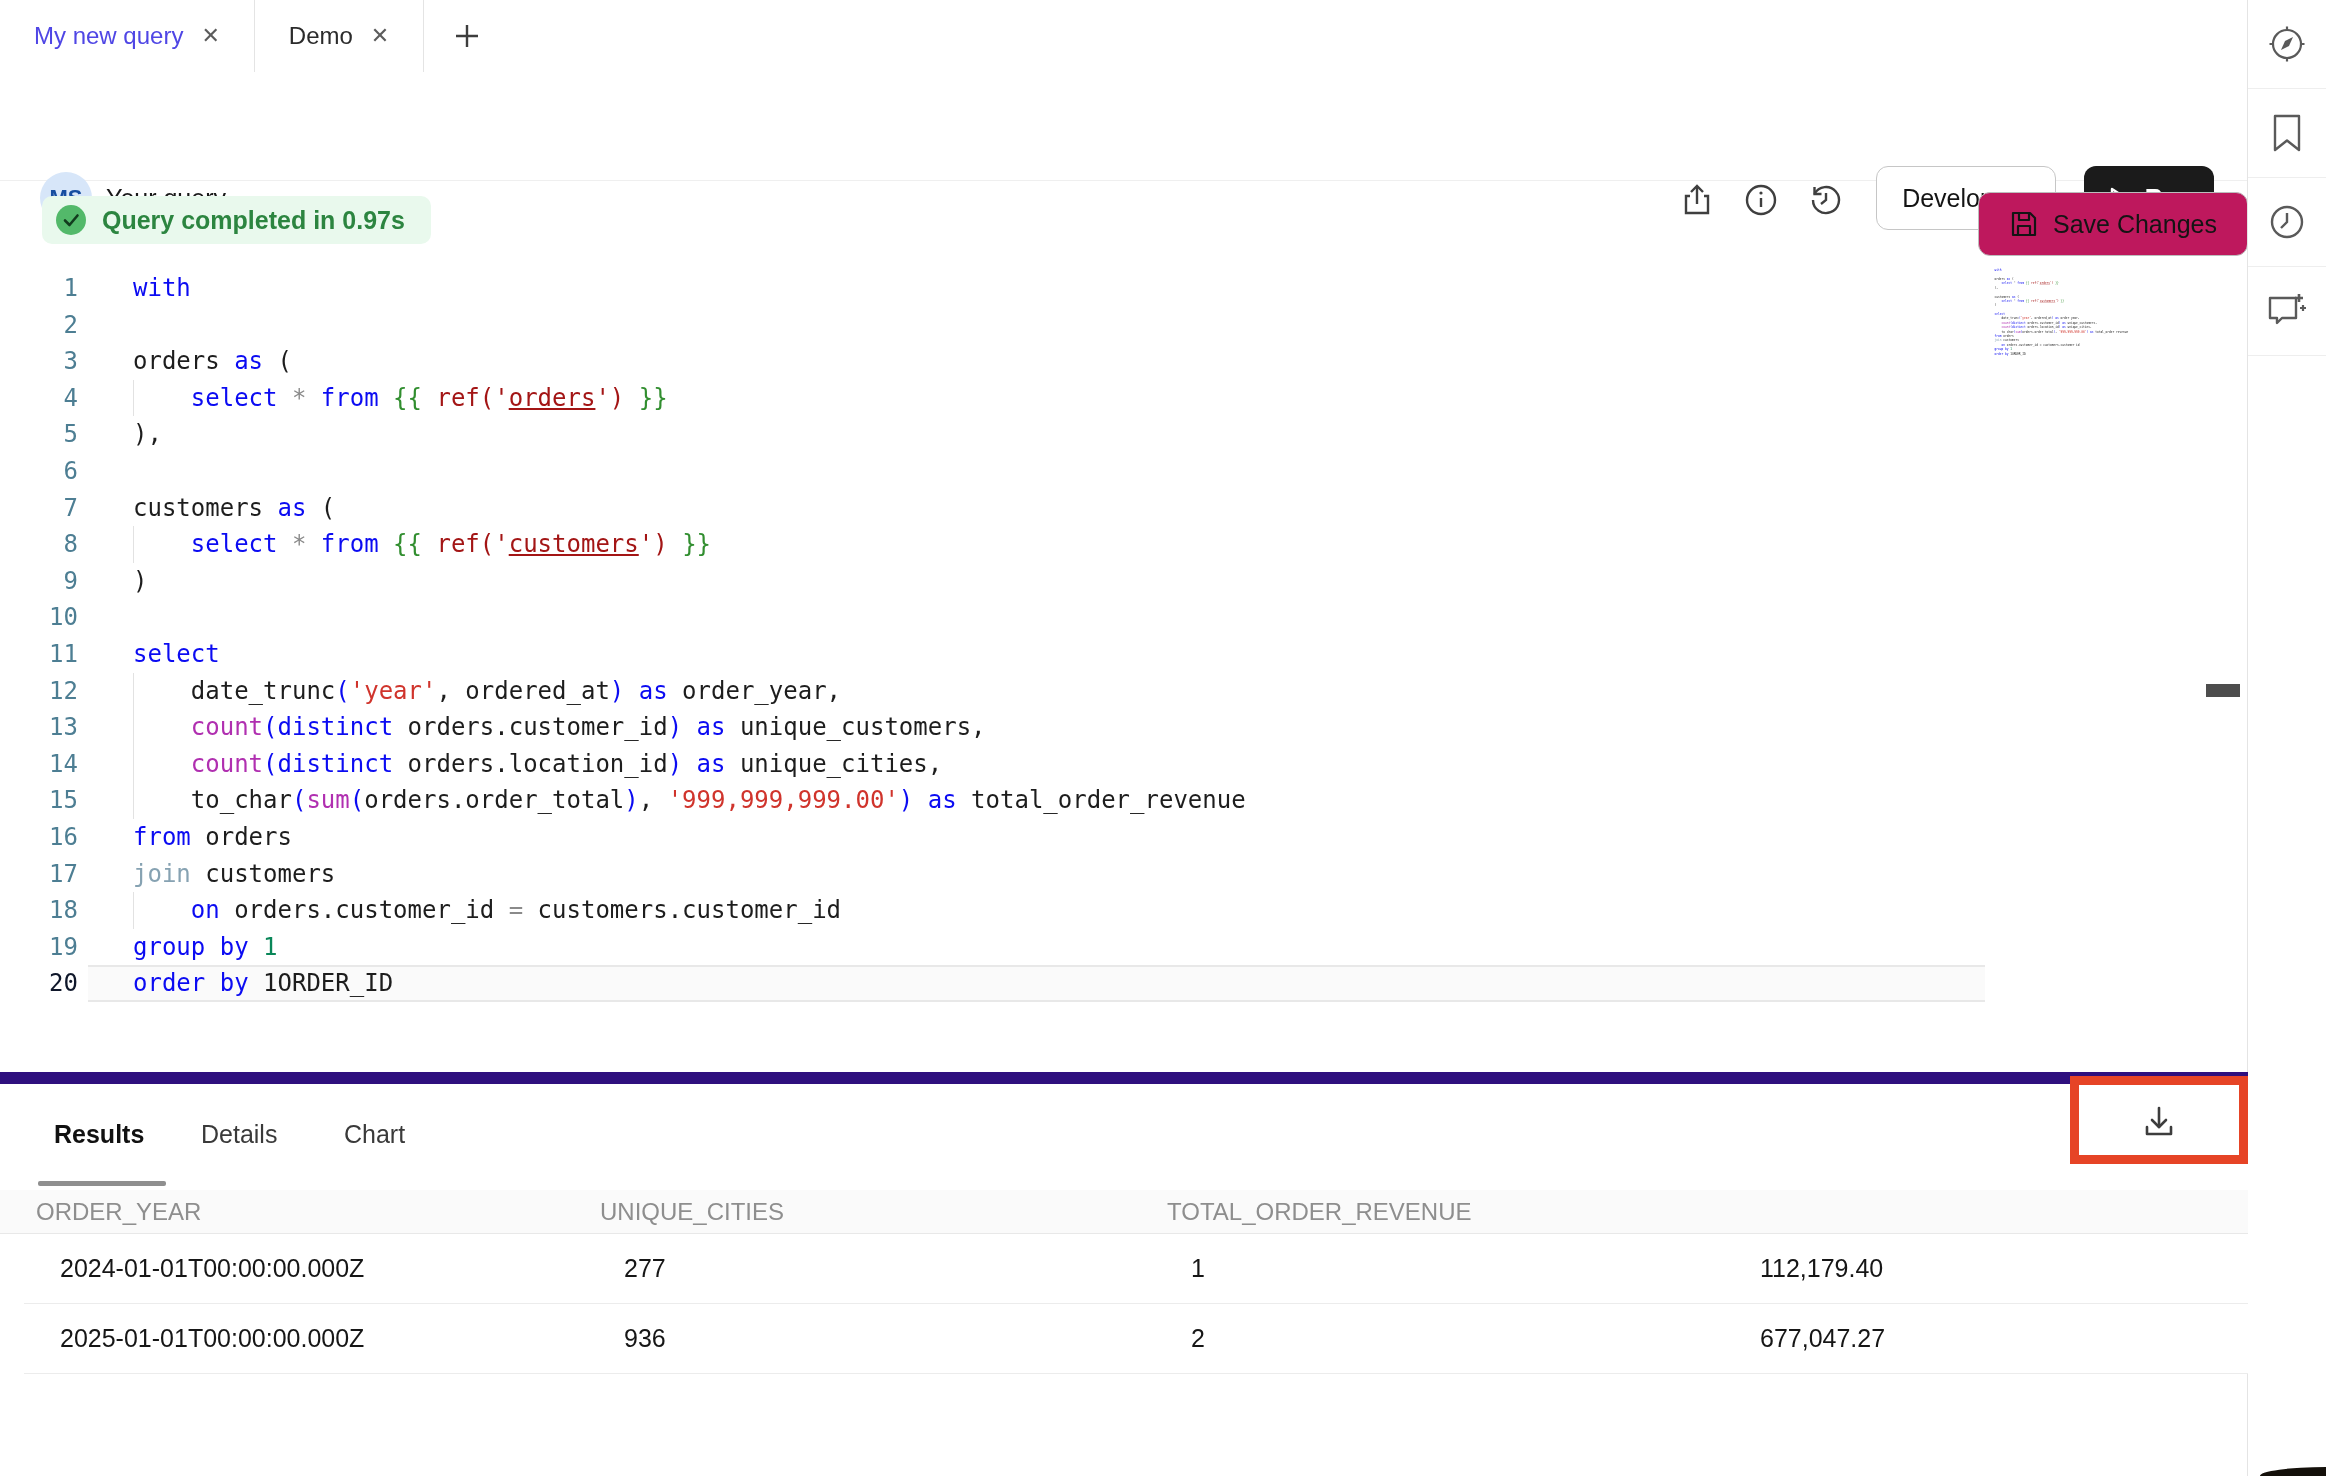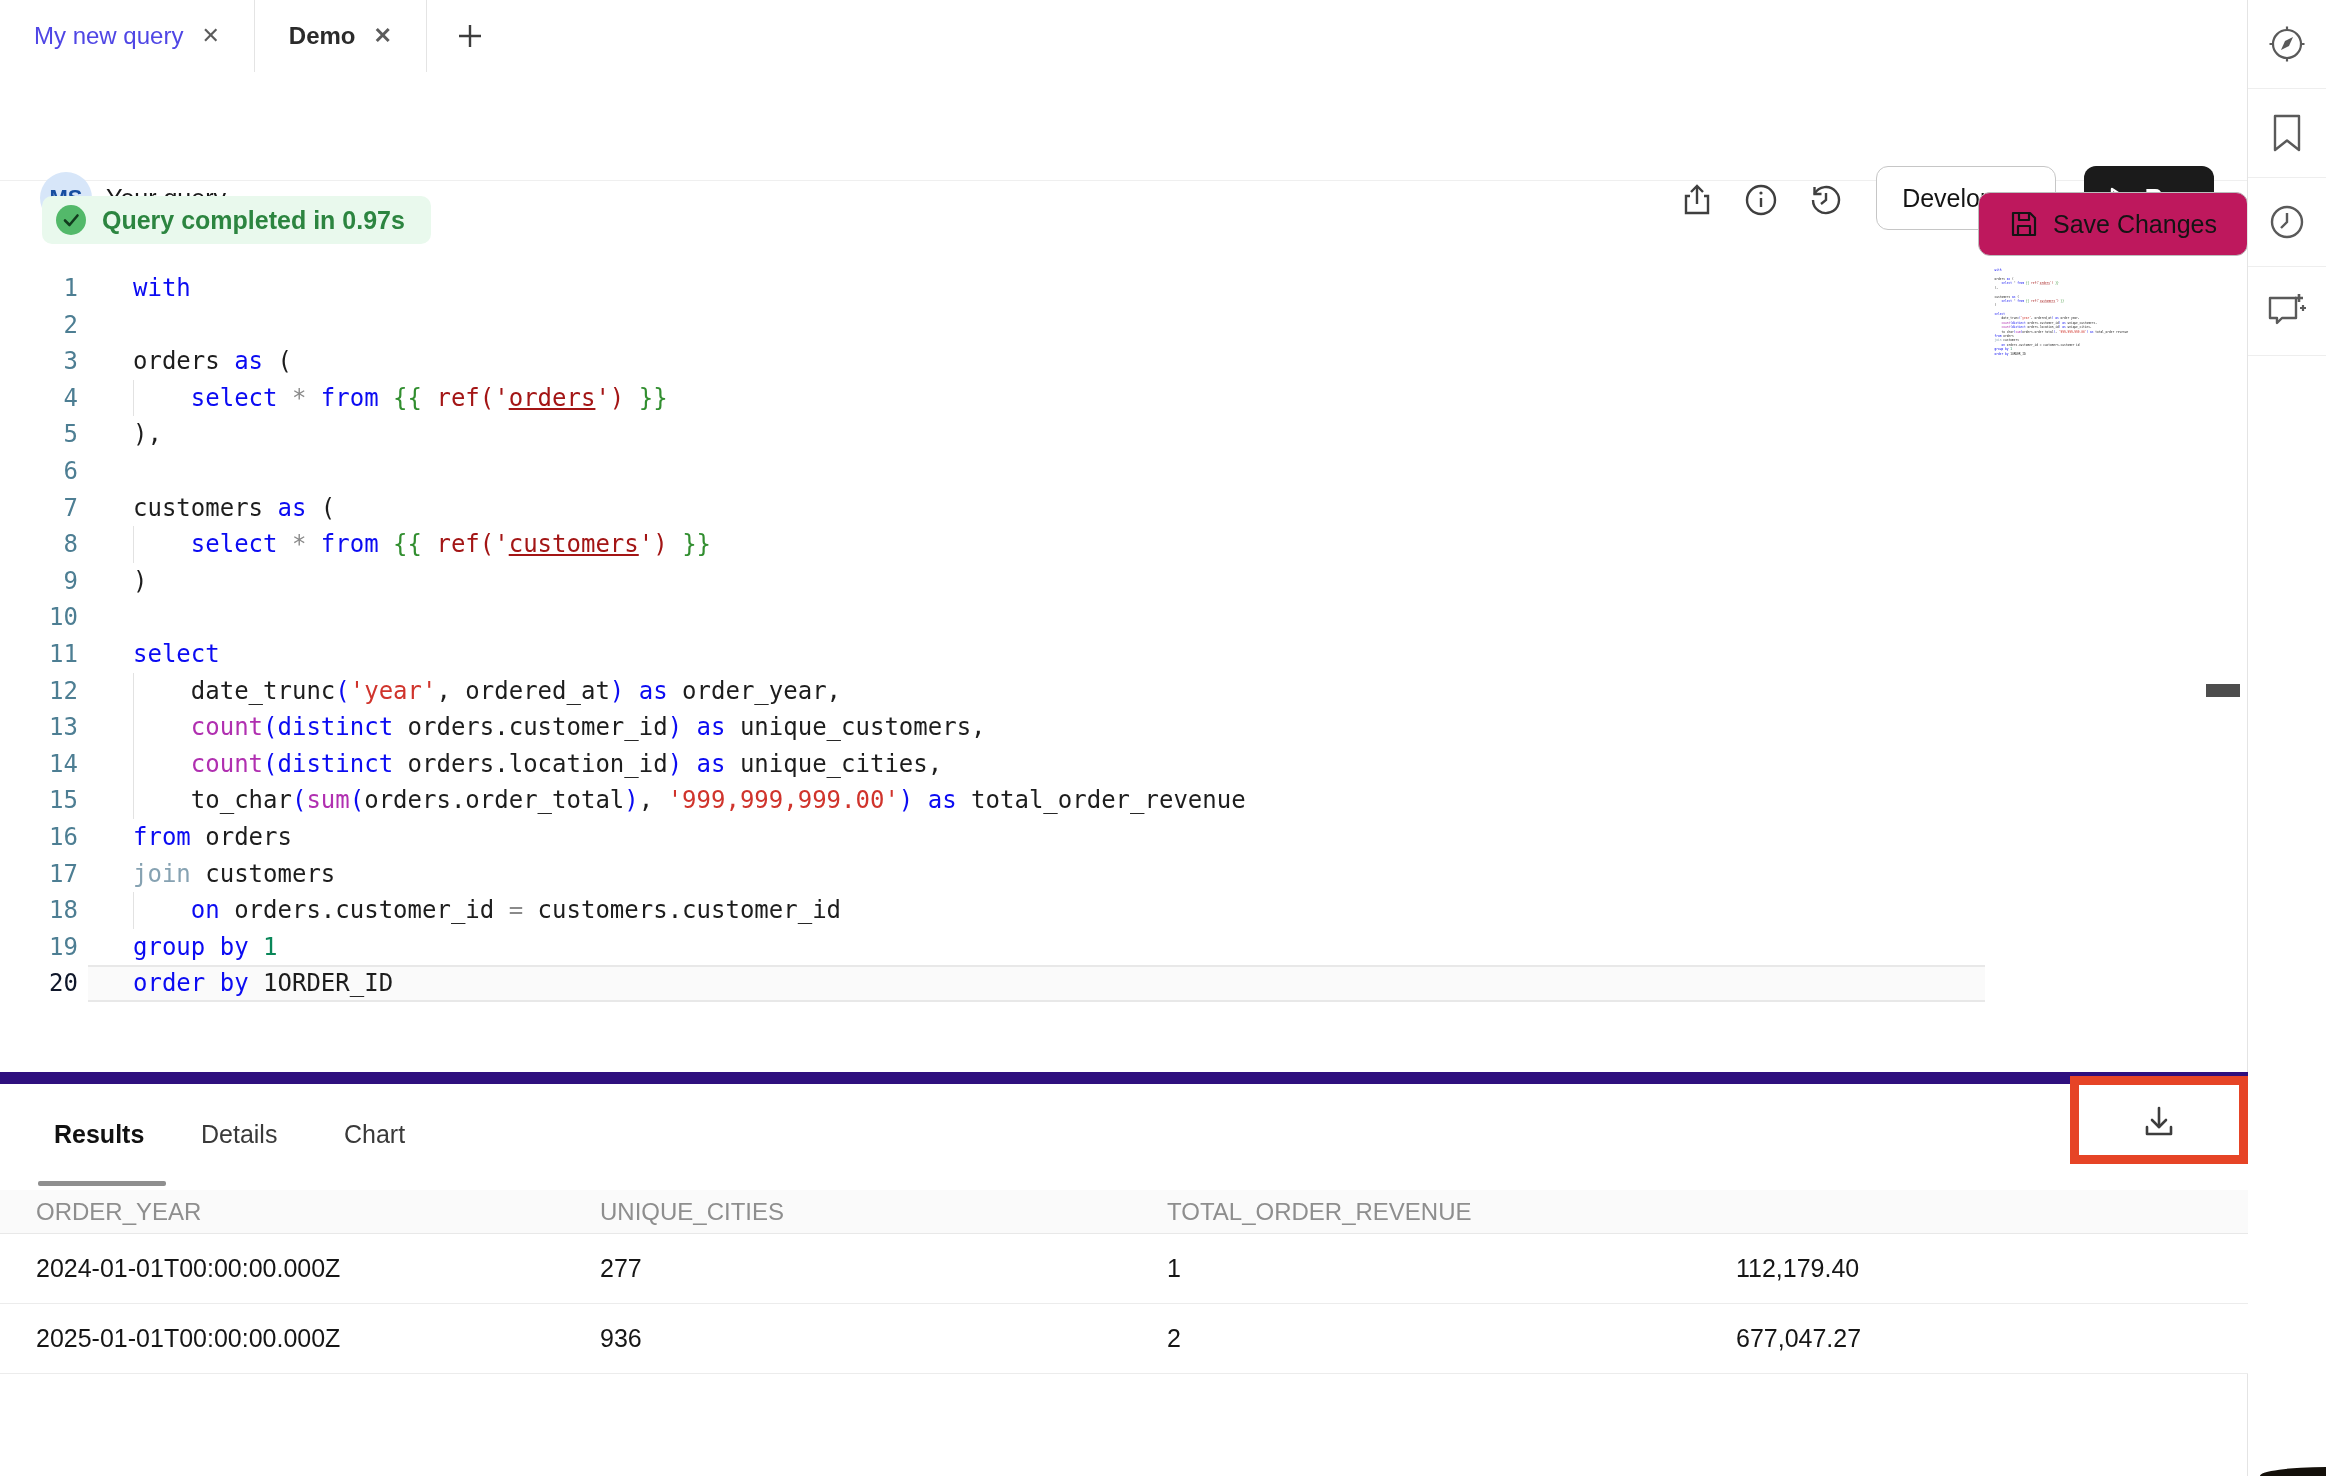--- a/index.html
+++ b/index.html
@@ -1,21 +1,21 @@
 <!DOCTYPE html>
 <html><head>
 <meta charset="utf-8">
 <style>
   html,body{margin:0;padding:0;background:#ffffff;}
   #app{position:relative;width:2326px;height:1476px;background:#fff;overflow:hidden;
        font-family:"Liberation Sans",sans-serif;color:#1c1c1c;}
 
   
   #tabbar{position:absolute;left:0;top:0;width:2008px;height:72px;border-bottom:1px solid #e6e6e6;display:flex;align-items:stretch;background:#fff;}
-  .qtab{display:flex;align-items:center;gap:18px;padding:0 34px;border-right:1px solid #e4e4e4;font-size:24px;cursor:pointer;font-weight:bold;}
+  .qtab{display:flex;align-items:center;gap:18px;padding:0 34px;border-right:1px solid #e4e4e4;font-size:24px;cursor:pointer;}
   .qtab .close{font-size:22px;color:#5c5c5c;line-height:1;}
   .qtab.active{color:#4f46e5;font-weight:500;}
   .qtab.inactive{color:#2b2b2b;}
   .newtab{display:flex;align-items:center;padding:0 28px;color:#3d3d3d;}
 
   
   #header{position:absolute;left:0;top:72px;width:2248px;height:108px;border-bottom:1px solid #efefef;background:#fff;}
   #avatar{position:absolute;left:40px;top:100px;width:52px;height:52px;border-radius:50%;background:#d7e6f9;
           display:flex;align-items:center;justify-content:center;font-weight:700;font-size:22px;color:#174ea0;}
   #query-title{position:absolute;left:106px;top:112px;font-size:25px;color:#191919;font-weight:500;}
@@ -59,21 +59,21 @@
   .rtab.active{color:#111;font-weight:700;}
   #rtab-underline{position:absolute;left:38px;top:97px;width:128px;height:5px;background:#8f8f8f;border-radius:2px;}
 
   #download-btn{position:absolute;left:2093px;top:1092px;width:132px;height:60px;display:flex;align-items:center;justify-content:center;cursor:pointer;background:#fff;}
   #annotation-box{position:absolute;left:2070px;top:1076px;width:178px;height:88px;border:9px solid #e64426;box-sizing:border-box;pointer-events:none;}
 
   #results-table{position:absolute;left:0;top:1190px;width:2248px;}
   .trow{display:grid;grid-template-columns:564px 567px 569px auto;align-items:center;box-sizing:border-box;}
   .trow > div{padding-left:36px;}
   #thead{height:44px;background:#fafafa;border-bottom:1px solid #e8e8e8;color:#8e8e8e;font-size:24px;}
-  .tdata{height:70px;border-bottom:1px solid #ececec;color:#161616;font-size:25px;background:#fff;}
+  .tdata{height:70px;border-bottom:1px solid #ececec;color:#161616;font-size:25px;background:#fff;margin-left:24px;}
 
   #corner-sliver{position:absolute;right:0;bottom:0;width:66px;height:9px;background:#14100a;border-radius:100% 0 0 0;}
   svg{display:block;}
 </style>
 </head>
 <body>
 
 <div id="app">
 
   <div id="tabbar">

